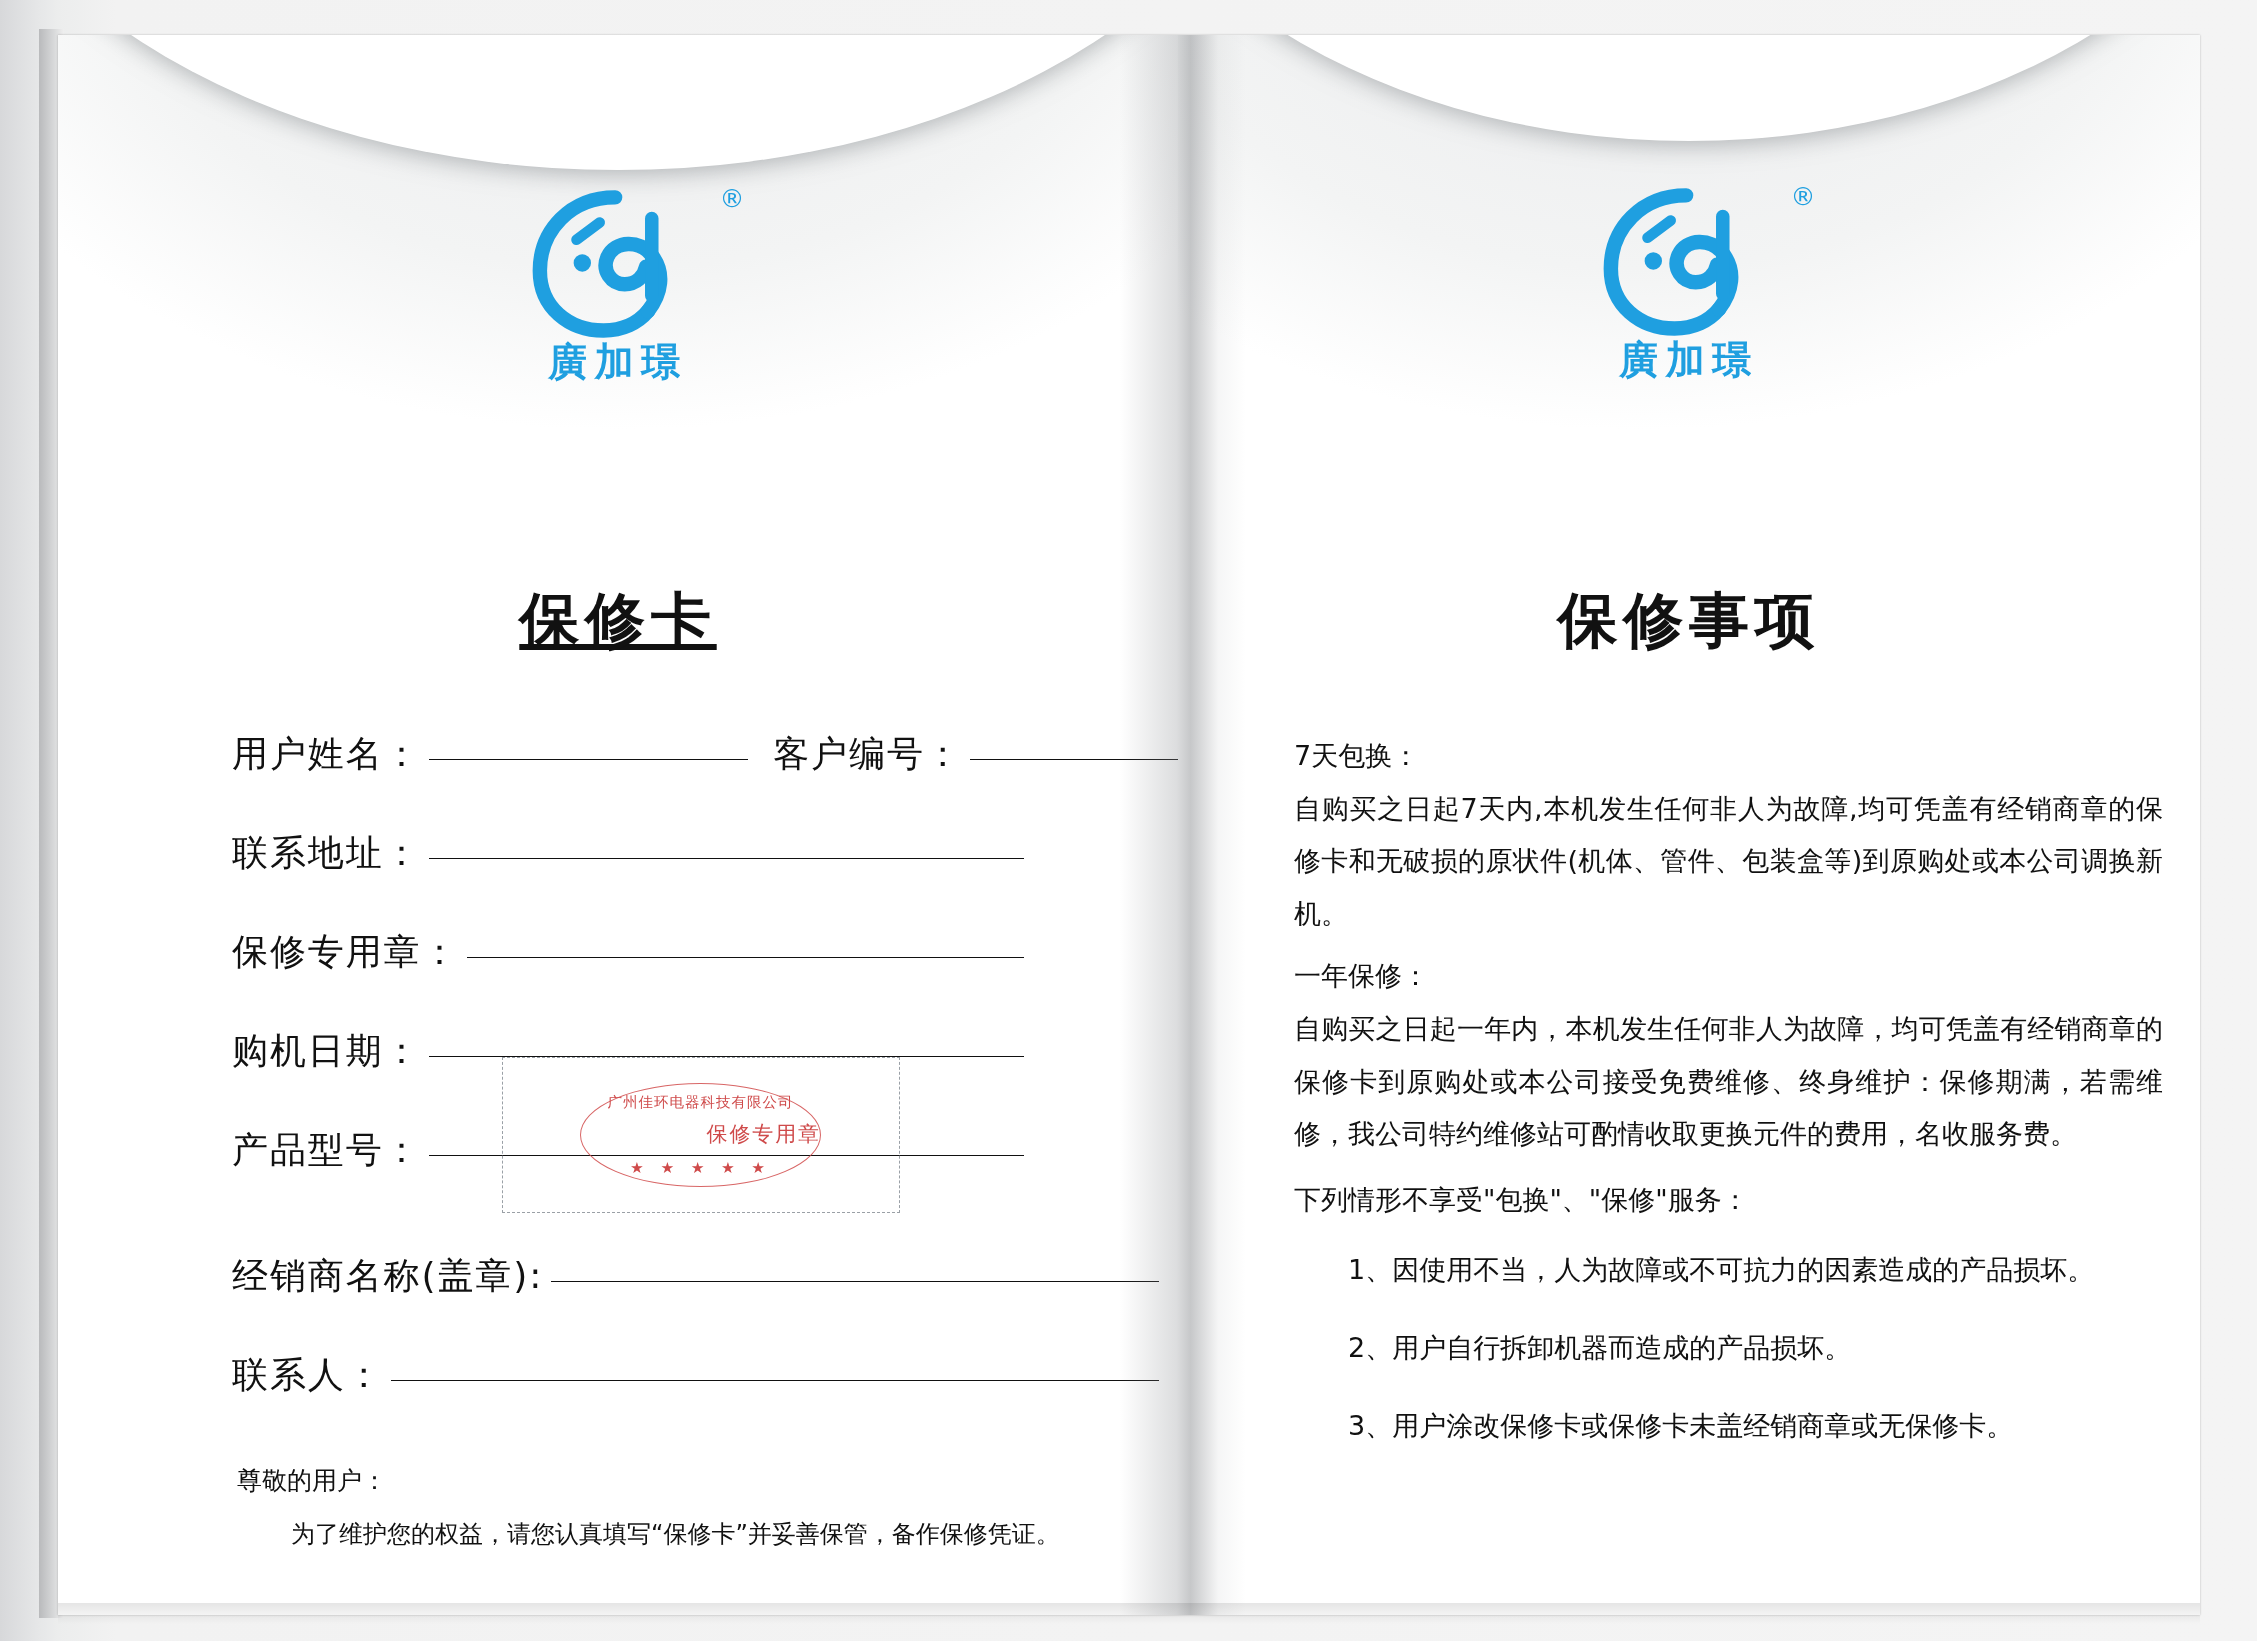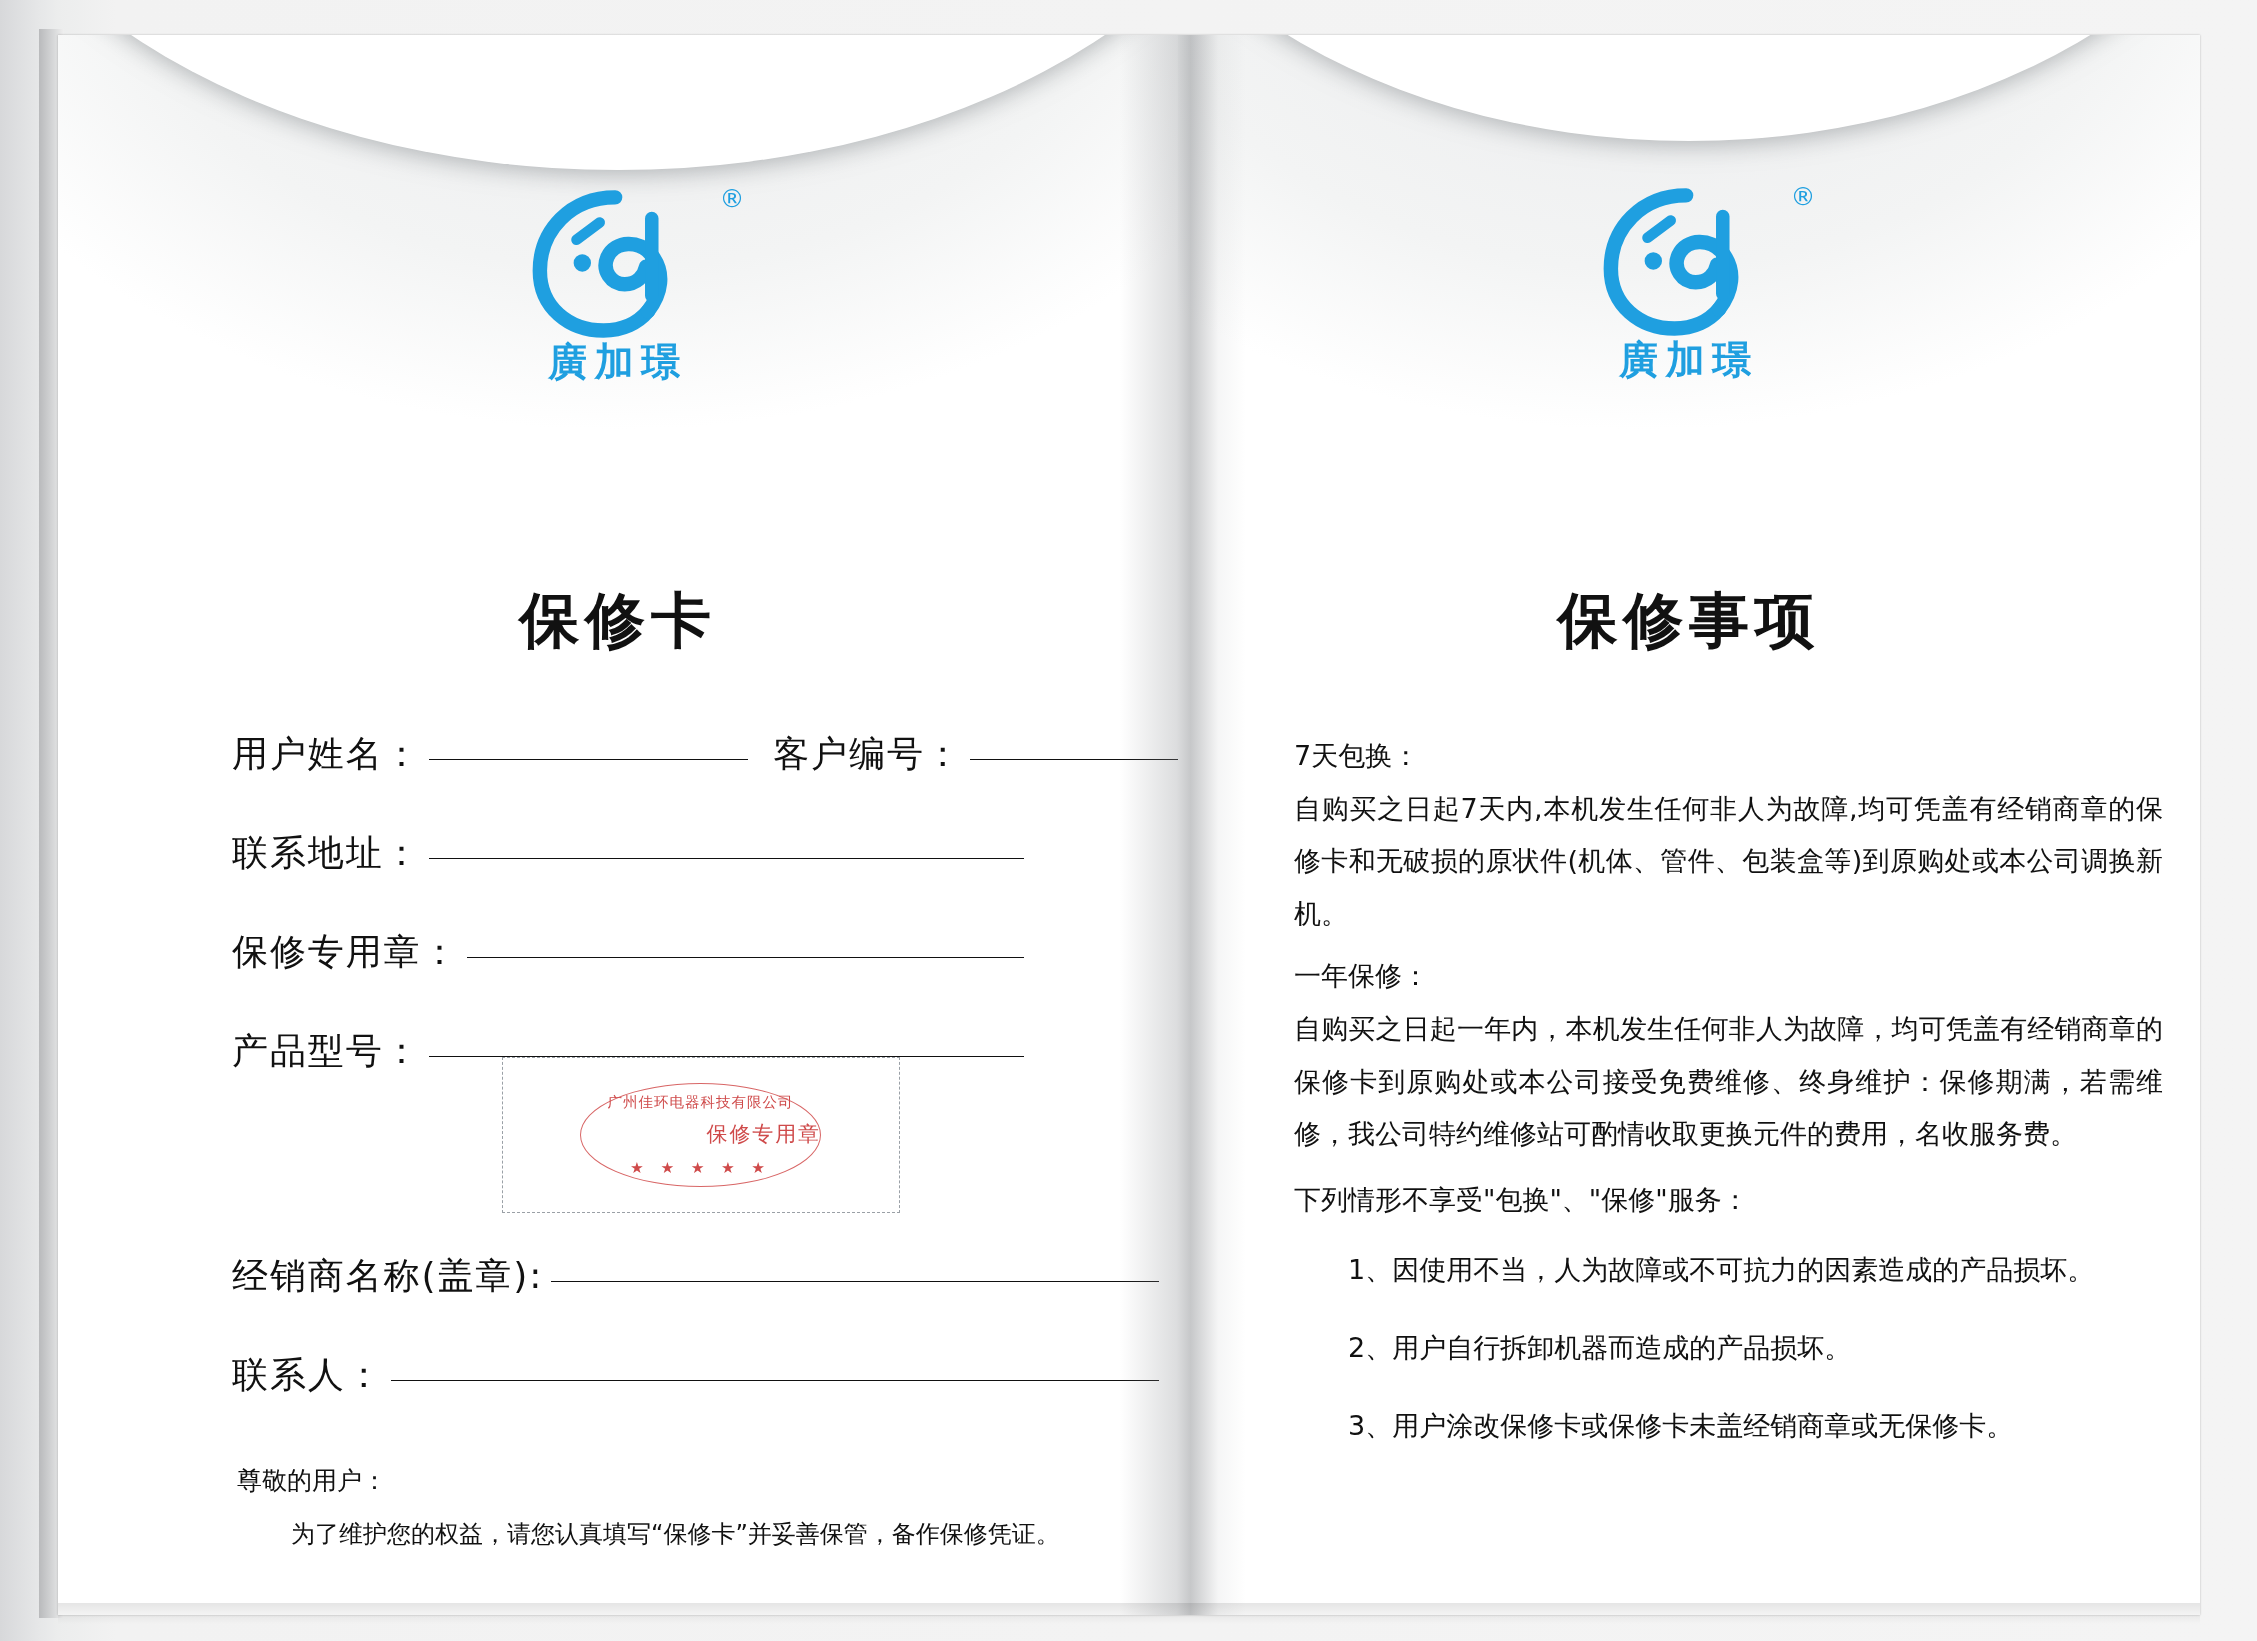--- a/index.html
+++ b/index.html
@@ -160,35 +160,39 @@
             <path d="M146 136 C160 118 164 96 150 78 C138 62 112 62 104 80 C98 94 108 108 122 108 C134 108 142 100 144 90" fill="none" stroke="#1f9fe0" stroke-width="15" stroke-linecap="round"></path>
             <path d="M150 40 L150 120" stroke="#1f9fe0" stroke-width="14" stroke-linecap="round"></path>
             <path d="M72 62 L96 44" stroke="#1f9fe0" stroke-width="11" stroke-linecap="round"></path>
             <circle cx="78" cy="86" r="9" fill="#1f9fe0"></circle>
           </svg>
           <span class="reg">®</span>
         </div>
         <div class="brand-cn">廣加璟</div>
       </div>
 
-      <div class="title" style="top:546px;">保修卡</div>
+      <div class="title" style="top:546px;text-decoration:underline;">保修卡</div>
 
       <div class="form">
         <div class="frow">
           <span class="flabel">用户姓名：</span>
           <span class="fline mid"></span>
           <span class="flabel2">客户编号：</span>
           <span class="fline short"></span>
         </div>
         <div class="frow">
           <span class="flabel">联系地址：</span>
           <span class="fline"></span>
         </div>
         <div class="frow">
           <span class="flabel">保修专用章：</span>
+          <span class="fline"></span>
+        </div>
+        <div class="frow">
+          <span class="flabel">购机日期：</span>
           <span class="fline"></span>
         </div>
         <div class="frow">
           <span class="flabel">产品型号：</span>
           <span class="fline"></span>
         </div>
       </div>
 
       <div class="stamp-box">
         <div class="stamp">

